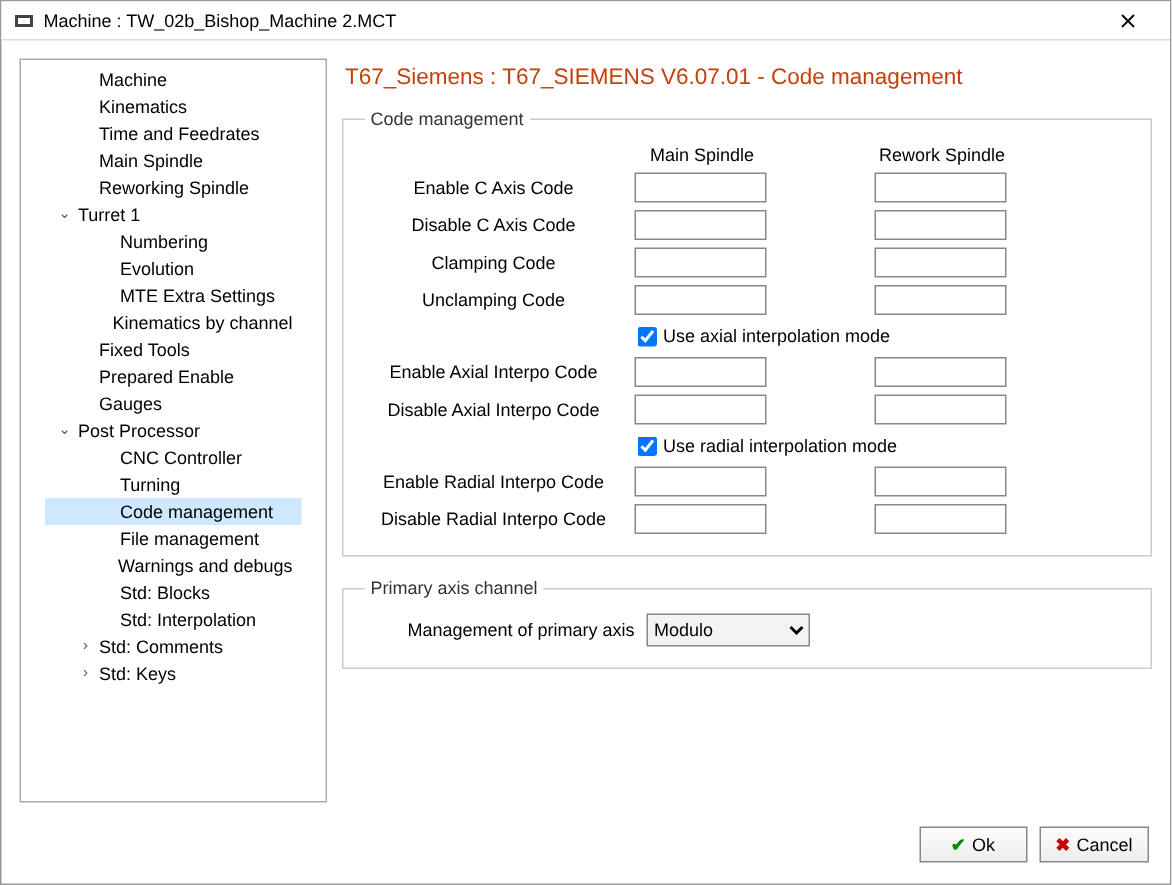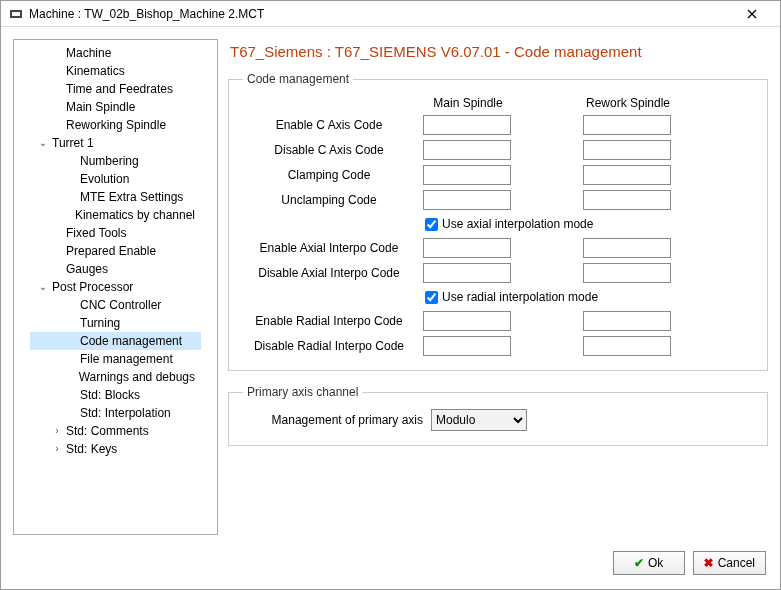--- a/index.html
+++ b/index.html
@@ -24,21 +24,21 @@
 fieldset { border: 1px solid #ccc; padding: 10px 14px 14px 14px; margin-bottom: 14px; }
 legend { font-size: 12px; padding: 0 4px; color: #333; }
 .grid { display: grid; grid-template-columns: 180px 90px 70px 90px; align-items: center; row-gap: 5px; }
 .grid .lbl { text-align: center; padding-right: 8px; }
 .grid .colhdr { text-align: center; }
 .grid input[type=text] { width: 88px; height: 20px; border: 1px solid #888; padding: 1px 3px; font-size: 12px; }
 .chk-row { grid-column: 2 / span 3; display: flex; align-items: center; gap: 4px; padding: 2px 0 2px 2px; }
 .chk-row input { margin: 0; }
 .primary-row { display: flex; align-items: center; gap: 8px; }
 .primary-row .lbl { width: 180px; text-align: right; }
-.primary-row select { width: 96px; height: 22px; border: 1px solid #888; background: #f3f3f3; font-size: 12px; }
+.primary-row select { width: 109px; height: 22px; border: 1px solid #888; background: #f3f3f3; font-size: 12px; }
 .footer { height: 42px; border-top: 0; display: flex; justify-content: flex-end; align-items: center; gap: 8px; padding: 0 14px 10px 0; }
 .btn { min-width: 72px; height: 24px; border: 1px solid #888; background: linear-gradient(#fdfdfd,#ededed); display: flex; align-items: center; justify-content: center; gap: 4px; cursor: pointer; font-size: 12px; padding: 0 10px; }
 .ok-mark { color: #0a8a0a; font-weight: bold; }
 .x-mark { color: #c00; font-weight: bold; }
 </style>
 </head>
 <body>
 
 <div class="window">
   <div class="titlebar">

